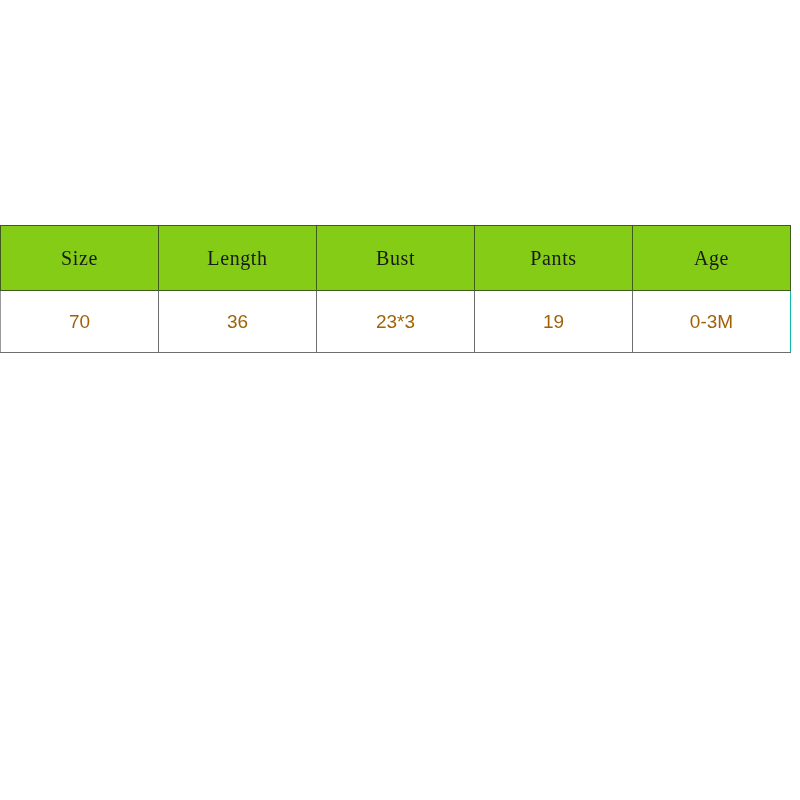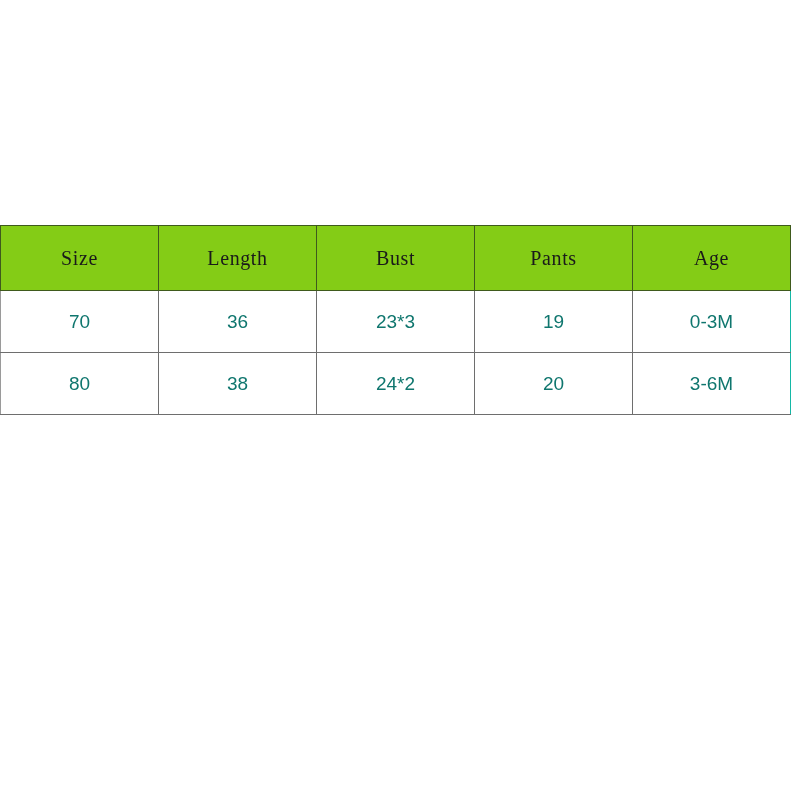--- a/index.html
+++ b/index.html
@@ -43,21 +43,21 @@
     letter-spacing: 0.6px;
     text-align: center;
     vertical-align: middle;
     border: 1px solid #3f5a1d;
     padding: 0;
   }
 
   table.size-chart td {
     height: 61px;
     background: #ffffff;
-    color: #0f766e;
+    color: #a16207;
     font-family: "Liberation Sans", sans-serif;
     font-weight: 400;
     font-size: 19px;
     text-align: center;
     vertical-align: middle;
     border: 1px solid #6e6e6e;
     padding: 0;
   }
 
   table.size-chart tbody tr td:first-child {
@@ -89,22 +89,15 @@
       </tr>
     </thead>
     <tbody>
       <tr>
         <td>70</td>
         <td>36</td>
         <td>23*3</td>
         <td>19</td>
         <td>0-3M</td>
       </tr>
-      <tr>
-        <td>80</td>
-        <td>38</td>
-        <td>24*2</td>
-        <td>20</td>
-        <td>3-6M</td>
-      </tr>
     </tbody>
   </table>
 </div>
 
 </body></html>

